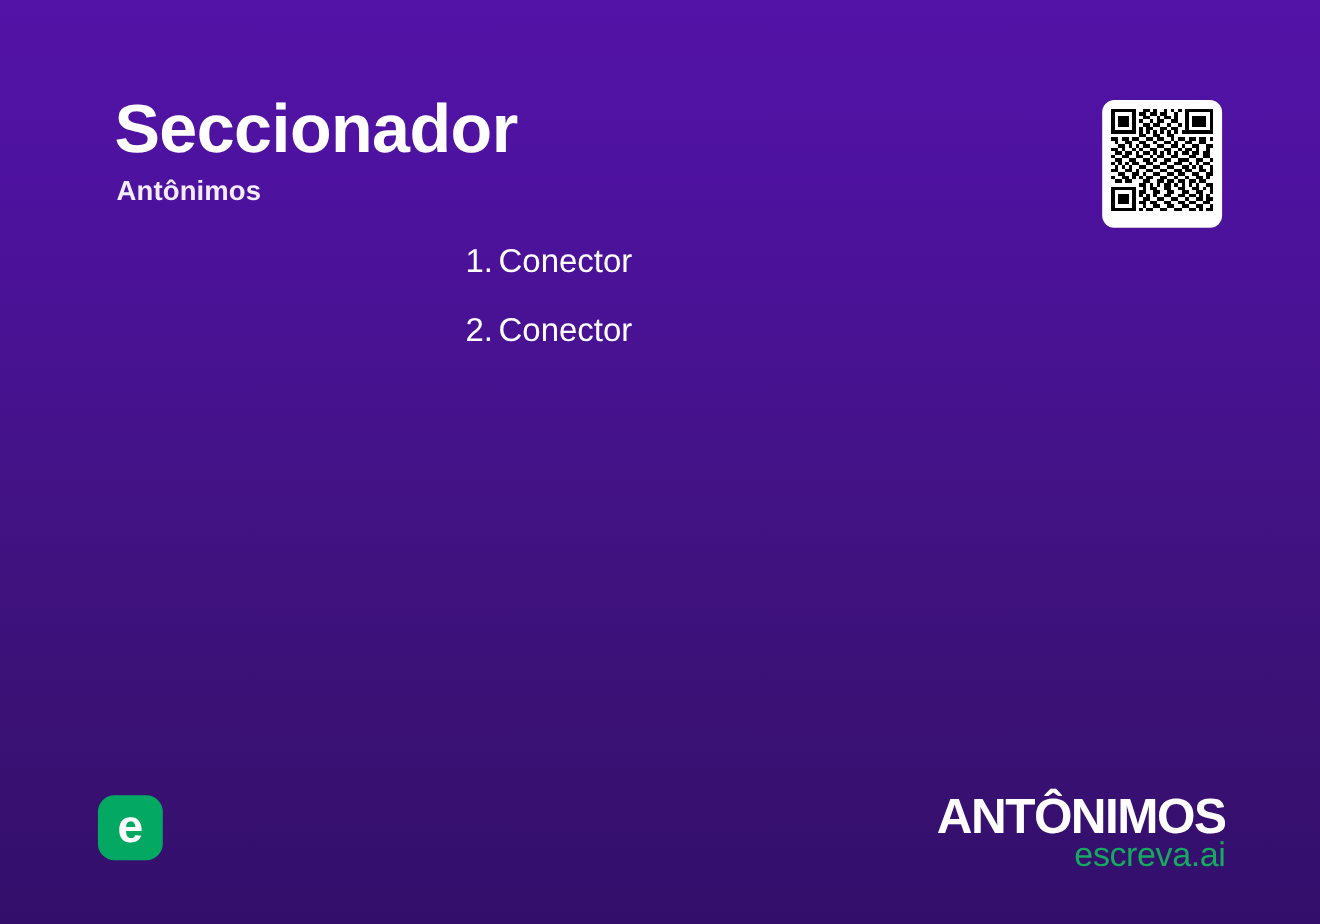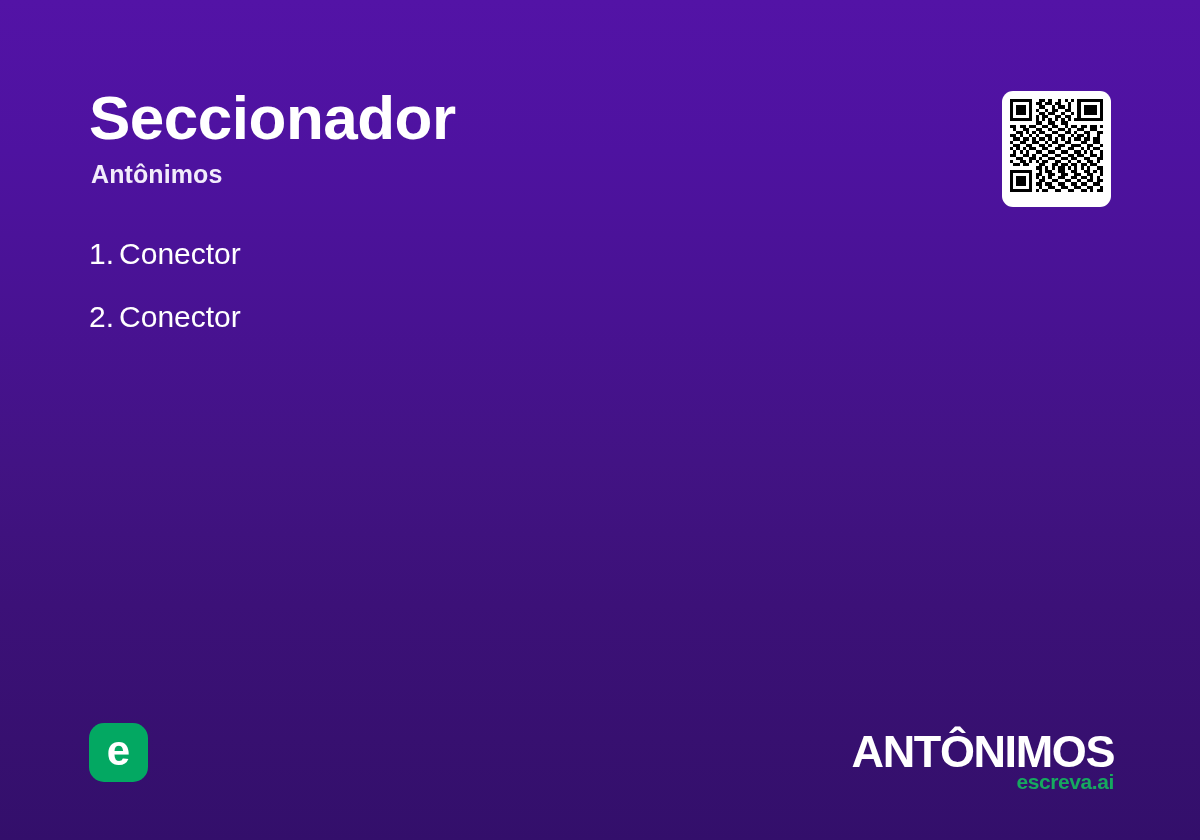--- a/index.html
+++ b/index.html
@@ -21,21 +21,21 @@
         #3c1178 72%,
         #371070 88%,
         #330f6b 100%);
     font-family: "Liberation Sans", "DejaVu Sans", sans-serif;
     -webkit-font-smoothing: antialiased;
   }
 
   
   .headline {
     position: absolute;
-    left: 89px;
+    left: 104px;
     top: 86px;
     width: 820px;
   }
   .word-title {
     margin: 0;
     font-size: 62px;
     line-height: 1.04;
     font-weight: 700;
     letter-spacing: -0.5px;
     color: #ffffff;
@@ -45,25 +45,26 @@
     font-size: 25px;
     font-weight: 700;
     letter-spacing: 0.1px;
     color: #f2ecfb;
   }
 
   
   .antonyms {
     position: absolute;
     left: 89px;
-    top: 236px;
+    top: 220px;
     margin: 0;
     padding: 0;
     list-style: none;
     width: 820px;
+    text-align: center;
   }
   .antonyms li {
     font-size: 30px;
     font-weight: 400;
     line-height: 1.2;
     color: #ffffff;
     margin: 0 0 27px 0;
     white-space: nowrap;
   }
   .antonyms li .idx {
@@ -123,22 +124,22 @@
   .wordmark .primary {
     display: block;
     font-size: 45px;
     font-weight: 700;
     letter-spacing: -1.4px;
     line-height: 0.96;
     color: #ffffff;
   }
   .wordmark .secondary {
     display: block;
-    font-size: 21px;
-    font-weight: 700;
+    font-size: 31px;
+    font-weight: 400;
     letter-spacing: -0.4px;
     line-height: 1;
     margin-top: -2px;
     color: #16a95f;
   }
 </style>
 </head>
 <body>
 
 <div class="card">

